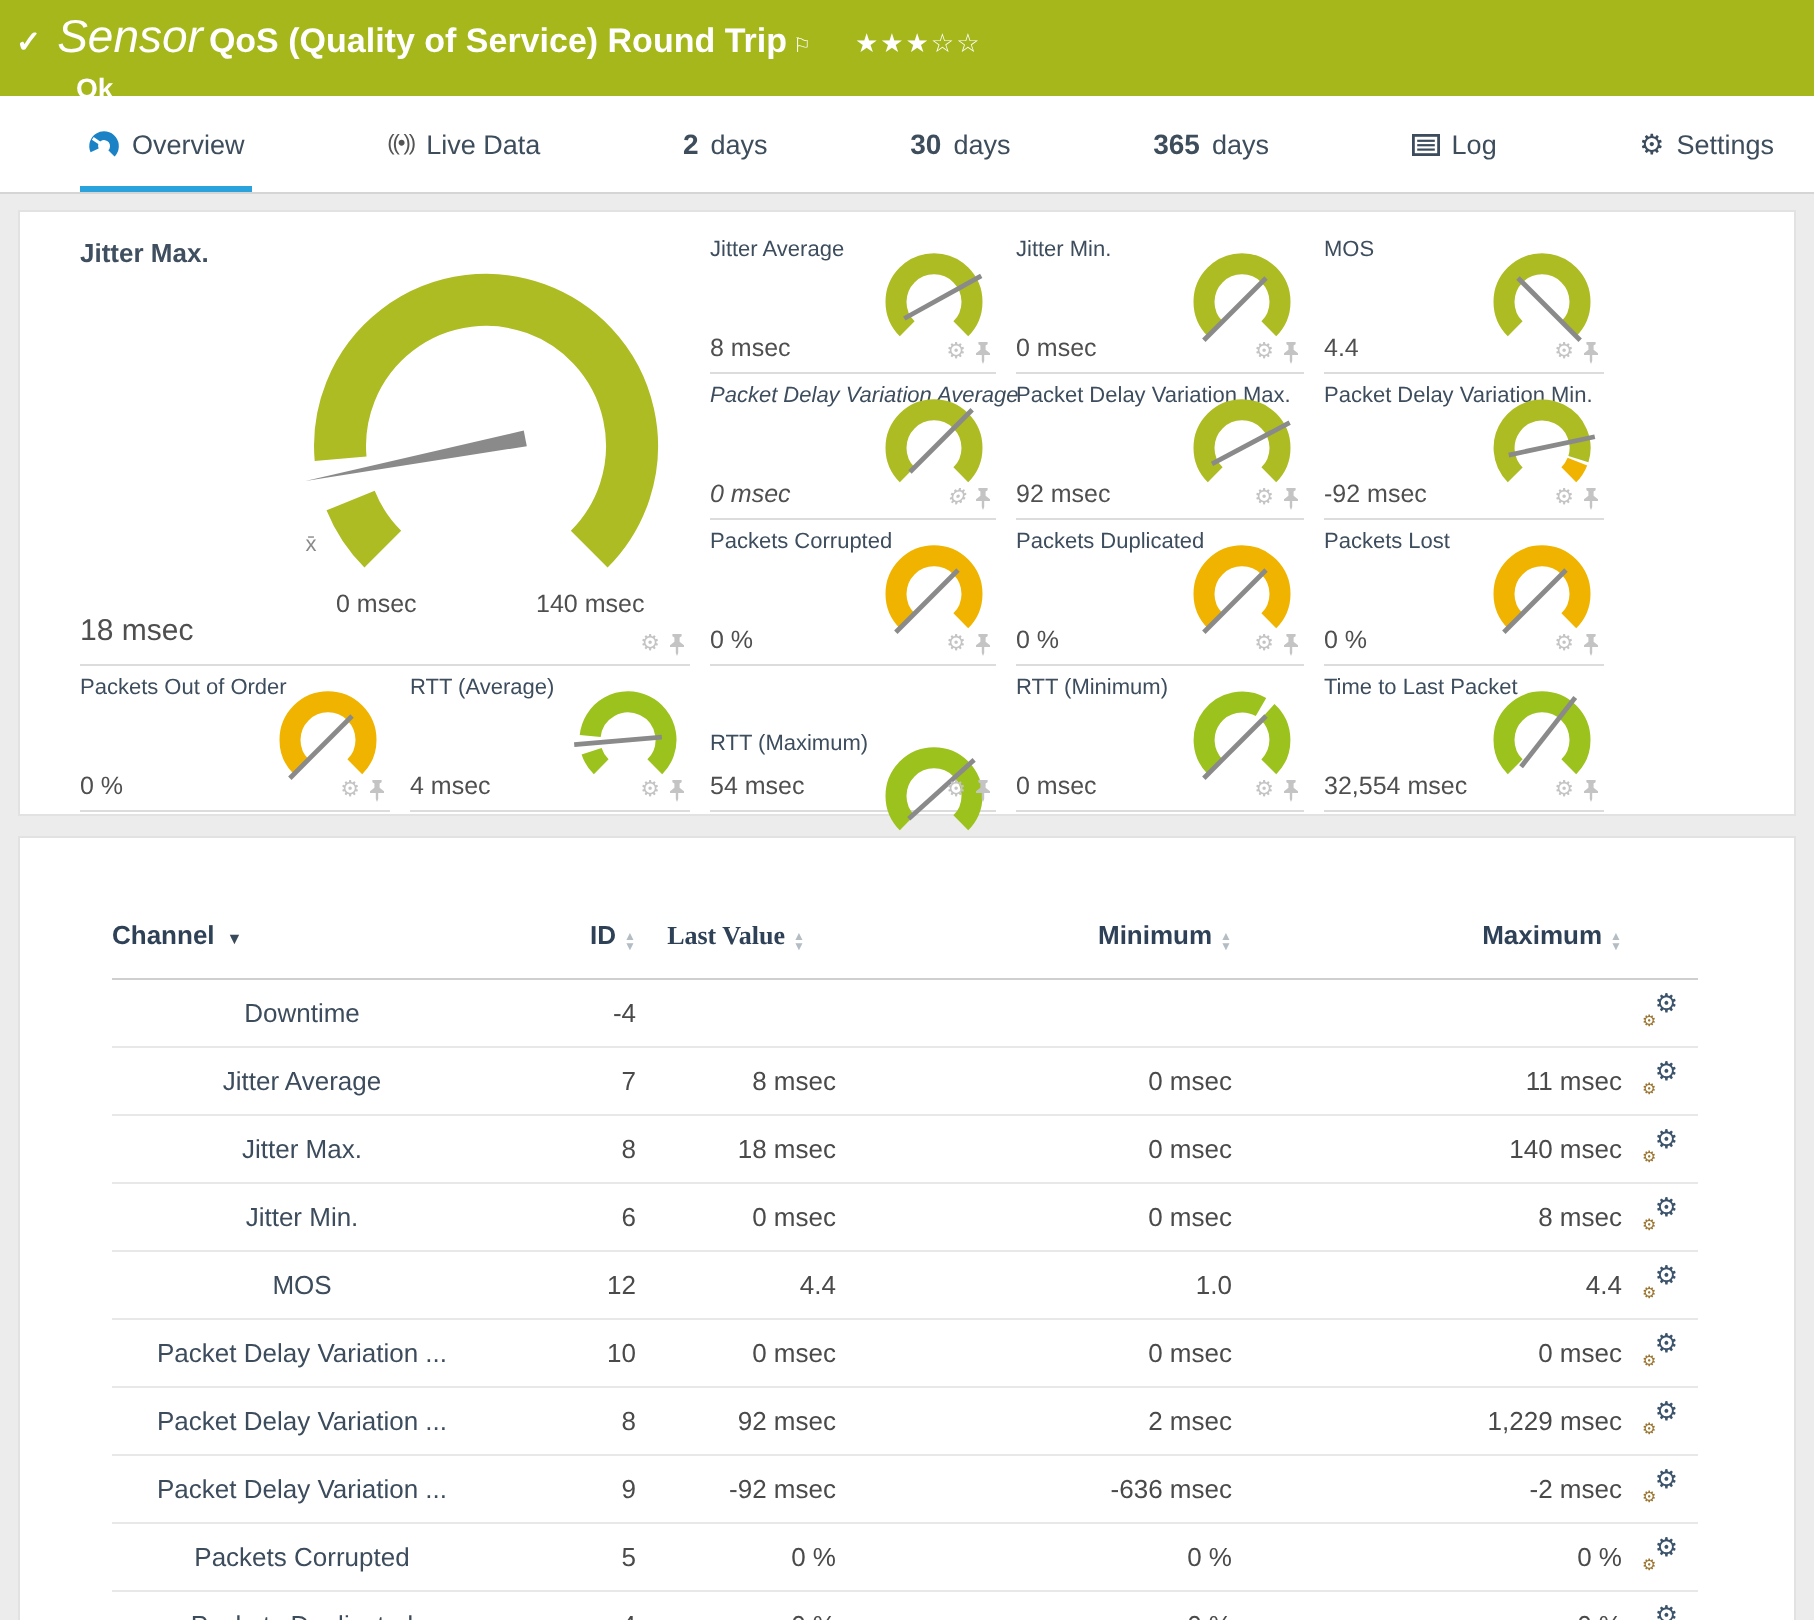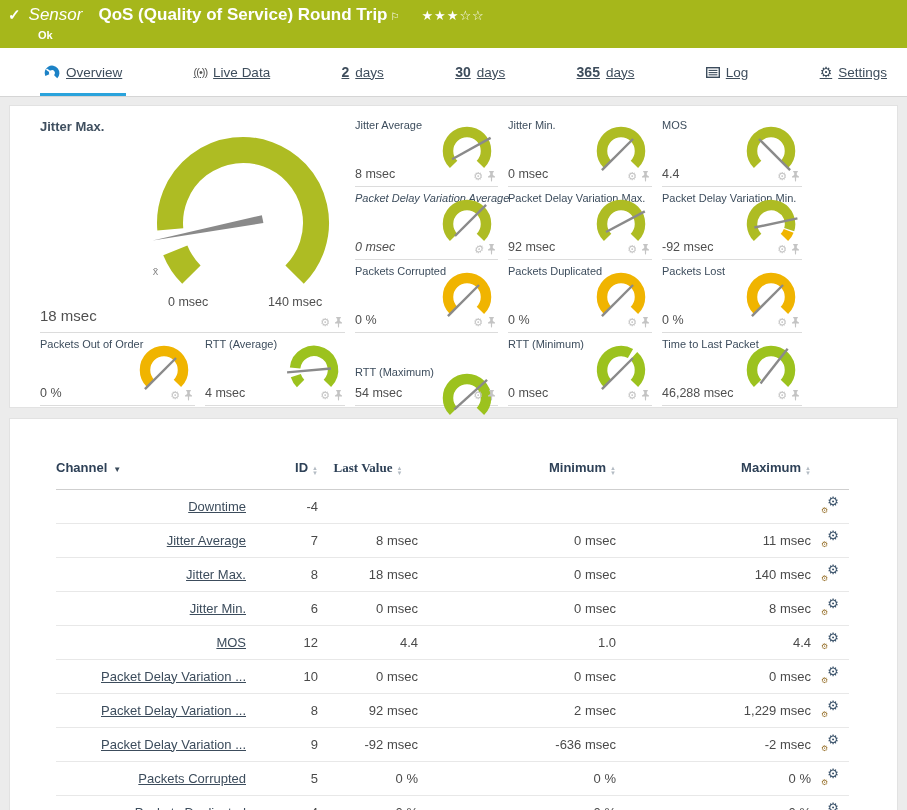--- a/index.html
+++ b/index.html
@@ -9,36 +9,35 @@
     font-family:"Liberation Sans", sans-serif;
     background:#ececec;
   }
   
   .sensor-header {
     height:48px; background:var(--green,#a6b71b); color:#fff;
     position:relative; padding:5px 10px 0 8px;
   }
   .sensor-header .line1 { display:flex; align-items:baseline; }
   .check { font-size:15px; font-weight:bold; margin-right:8px; }
-  .kind { font-style:italic; font-size:17px; margin-right:16px; }
+  .kind { font-style:italic; font-size:23px; margin-right:3px; }
   .title { font-weight:bold; font-size:17px;text-align:right; }
   .flag { font-size:10px; vertical-align:super; margin-left:3px; }
   .stars { font-size:13px; margin-left:22px; letter-spacing:1px; }
-  .status-line { font-size:11px; font-weight:bold; margin:4px 0 0 30px; }
+  .status-line { font-size:14px; font-weight:bold; margin:4px 0 0 30px; }
   
   .tabbar {
     height:49px; background:#fff; border-bottom:1px solid #d5d5d5;
     display:flex; align-items:stretch; justify-content:space-between;
     padding:0 16px 0 40px;
   }
   .tab {
     display:flex; align-items:center; gap:6px; cursor:pointer;
     font-size:13.5px; color:#3e4d5c; border-bottom:3px solid transparent;
     padding:3px 4px 0 4px;
-    text-decoration:underline;
   }
   .tab.active { border-bottom-color:var(--blue,#2aa3dc); }
   .tab b { font-size:14px; }
   .tab .ticon { display:inline-flex; align-items:center; color:#3c4c5c; }
   .tab .broadcast { font-size:11px; letter-spacing:-1px; color:#555; }
   .tab .gearchar { font-size:14px; }
   
   .card { background:#fff; border:1px solid #e2e2e2; }
   #gauge-card { margin:8px 9px 10px 9px; height:303px; padding:8px 0 0 30px; }
   .gauge-grid {
@@ -62,21 +61,21 @@
   table.channels { border-collapse:collapse; margin-left:46px; width:793px; table-layout:fixed; font-size:13px; }
   .channels th {
     color:#2e4157; font-weight:bold; text-align:right;
     vertical-align:top; padding:4px 0 12px 0; line-height:1.35; cursor:pointer;
   }
   .channels th.c-channel { text-align:left; }
   .channels th.c-last { text-align:center;font-family:Liberation Serif, serif; }
   .channels thead tr { border-bottom:1px solid #cfcfcf; }
   .channels tbody tr { border-bottom:1px solid #e8e8e8; height:31px; }
   .channels td { padding:7px 0; color:#4a4a4a; text-align:right; white-space:nowrap; }
-  .channels td.c-channel { text-align:right; color:#3c4c5c; cursor:pointer;text-decoration:underline; }
+  .channels td.c-channel { text-align:center; color:#3c4c5c; cursor:pointer; }
   .channels td.c-edit, .channels th.c-edit { text-align:center; }
   .sorticon { display:inline-flex; flex-direction:column; margin-left:4px; vertical-align:2px; }
   .sorticon span { font-size:6px; line-height:4.5px; color:#b4bcc4; }
   .caret-down { font-size:8px; color:#3a4a5a; margin-left:6px; }
   .editicon { position:relative; display:inline-block; width:18px; height:16px; cursor:pointer; }
   .editicon .g1 { position:absolute; right:0; top:-3px; font-size:13px; color:#3b536b; }
   .editicon .g2 { position:absolute; left:0; bottom:-2px; font-size:8px; color:#9a7430; }
 </style>
 </head>
 <body style="--green: #a6b71b; --blue: #2aa3dc;">
@@ -343,21 +342,21 @@
             <path fill="#c4c4c4" d="M2.2 0h4.6v1.1l-1 .6v2.2l2.2 1.7v.9H5.1v3L4.5 11l-.6-1.5v-3H1v-.9l2.2-1.7V1.7l-1-.6z"></path>
           </svg>
         </div>
       </div>
       <div class="gblock" style="grid-column:5;grid-row:4;">
         <div class="glabel">Time to Last Packet</div>
         <svg class="mini" width="58" height="54" viewBox="0 0 58 54">
           <path d="M15.6 41.4 A19 19 0 1 1 42.4 41.4" stroke="#9cc21e" stroke-width="10.5" fill="none"></path>
           <line x1="18.53375491946381" y1="41.396182811314276" x2="45.62285983379277" y2="6.723709652618506" stroke="#8a8a8a" stroke-width="2.4"></line>
         </svg>
-        <div class="gvalue">46,288 msec</div>
+        <div class="gvalue">32,554 msec</div>
         <div class="gicons">
           <span class="gear">⚙</span>
           <svg width="9" height="11" viewBox="0 0 9 11">
             <path fill="#c4c4c4" d="M2.2 0h4.6v1.1l-1 .6v2.2l2.2 1.7v.9H5.1v3L4.5 11l-.6-1.5v-3H1v-.9l2.2-1.7V1.7l-1-.6z"></path>
           </svg>
         </div>
       </div>
     </div>
 </div>
 

